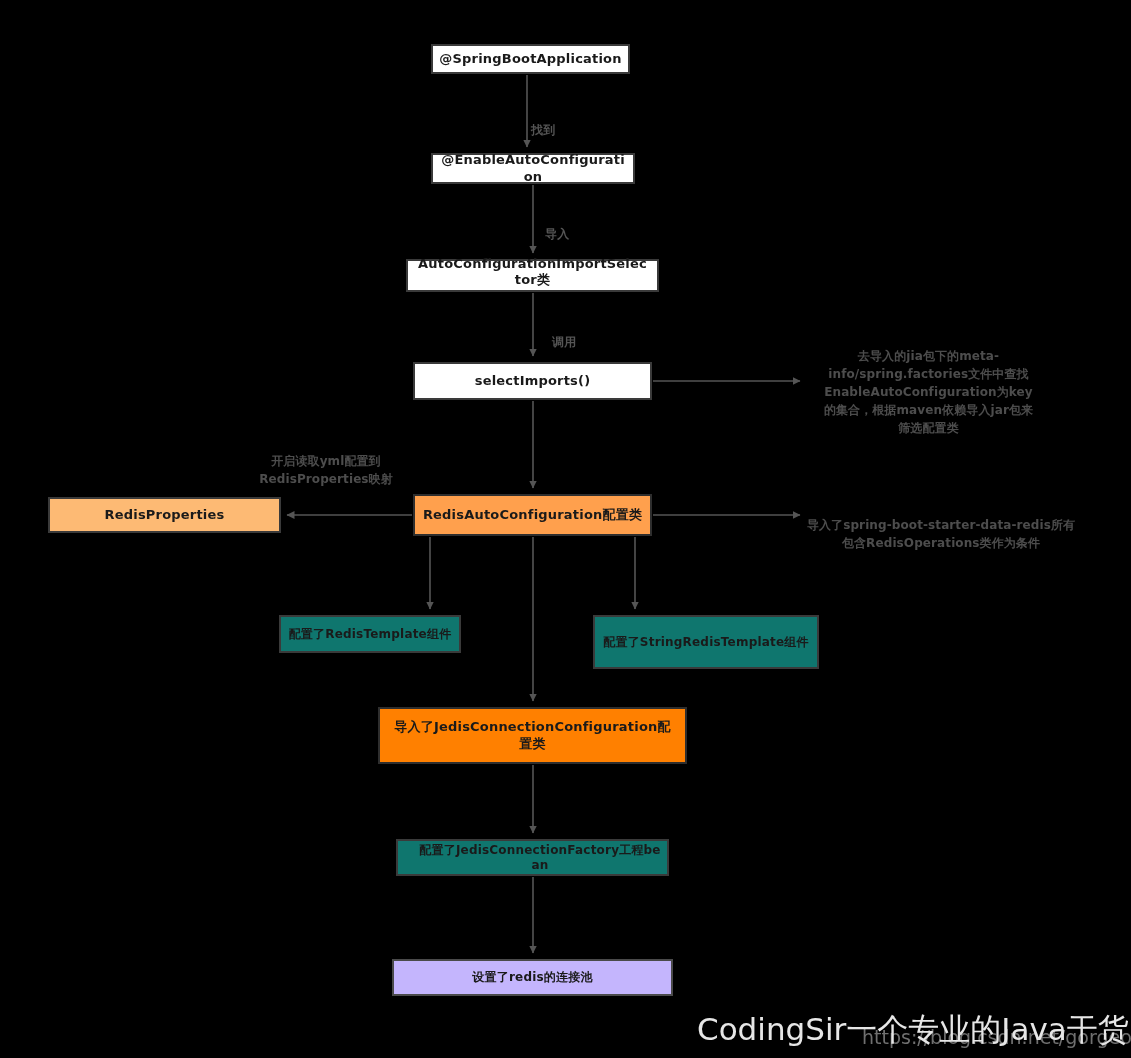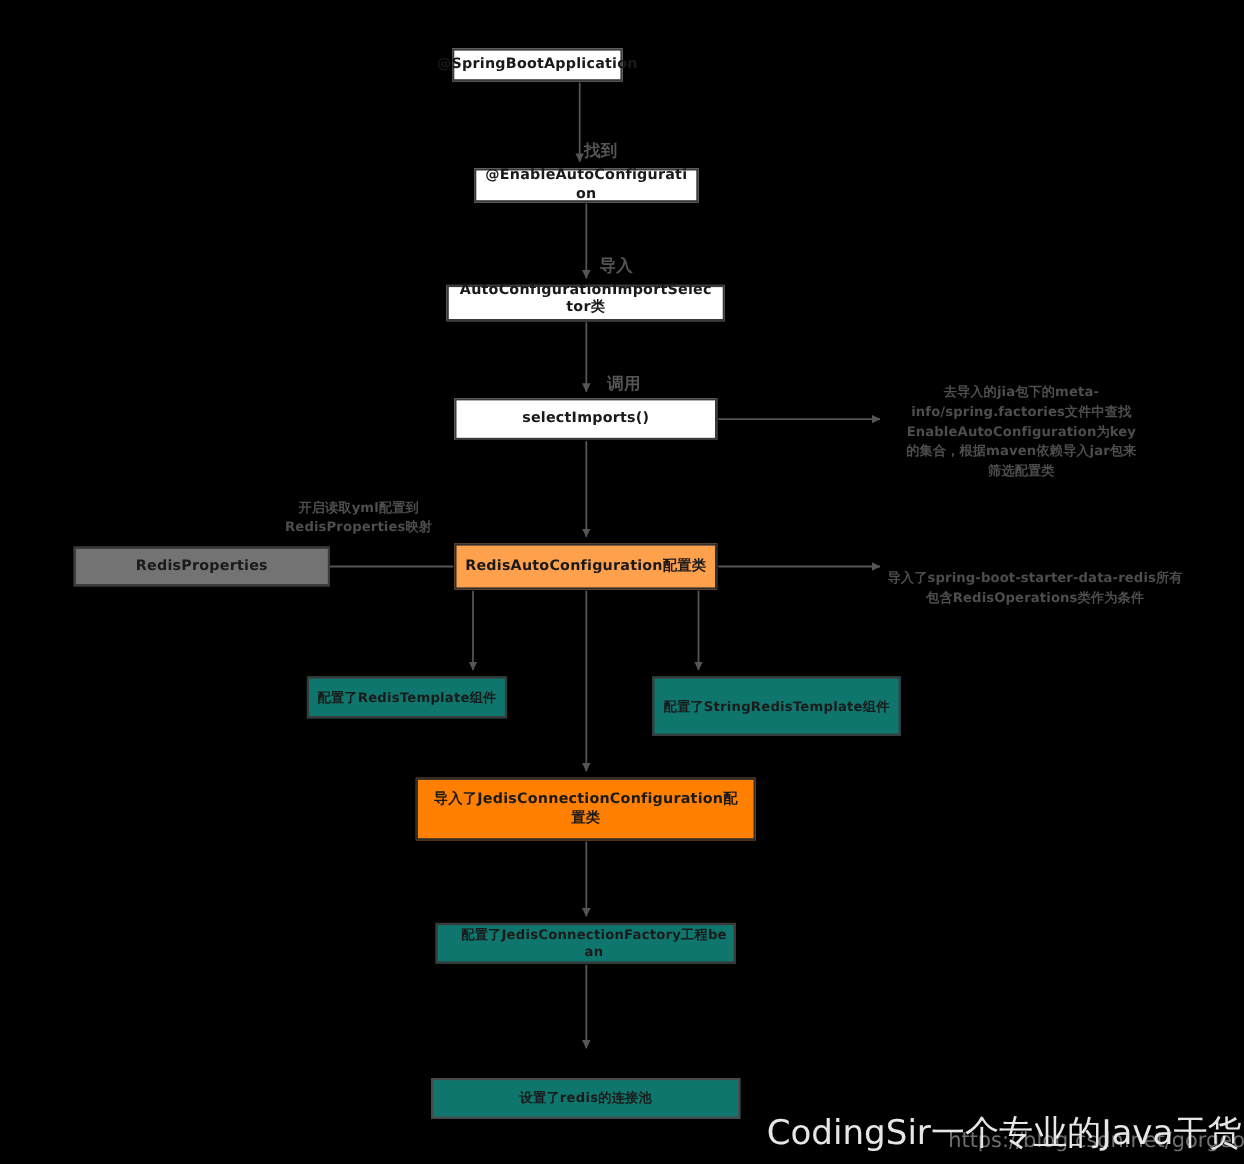--- a/index.html
+++ b/index.html
@@ -35,30 +35,30 @@
     justify-content: center;
     text-align: center;
     font-weight: bold;
     line-height: 1.25;
     border: 2px solid #3b3b3b;
     color: #1a1a1a;
     padding: 2px 6px;
     letter-spacing: 0.2px;
   }
   .node.white   { background: #ffffff; border-color: #3a3a3a; }
-  .node.cyan    { background: #737373; border-color: #3a3a3a; margin-left: 19px; }
+  .node.cyan    { background: #fdba74; border-color: #3a3a3a; }
   .node.orange  { background: #ffa04d; border-color: #2e2e2e; }
   .node.orange2 { background: #ff8000; border-color: #2e2e2e; }
   .node.blue    { background: #0f766e; border-color: #3a3a3a; }
-  .node.blue2   { background: #0f766e; border-color: #4a4a4a; margin-top: 21px; }
+  .node.blue2   { background: #c4b5fd; border-color: #4a4a4a; }
 
   .edge-label {
     position: absolute;
     color: #555555;
-    font-size: 15px;
+    font-size: 12px;
     font-weight: bold;
     text-align: center;
     line-height: 1.45;
     letter-spacing: 0.2px;
     white-space: pre-line;
   }
   .annotation {
     position: absolute;
     color: #4d4d4d;
     font-size: 12px;
@@ -113,21 +113,21 @@
 
     <path d="M 635,537 L 635,609" stroke="#555555" stroke-width="1.6" fill="none" marker-end="url(#arrowhead)"></path>
 
     <line x1="533" y1="537" x2="533" y2="701" stroke="#555555" stroke-width="1.6" marker-end="url(#arrowhead)"></line>
 
     <line x1="533" y1="765" x2="533" y2="833" stroke="#555555" stroke-width="1.6" marker-end="url(#arrowhead)"></line>
 
     <line x1="533" y1="877" x2="533" y2="953" stroke="#555555" stroke-width="1.6" marker-end="url(#arrowhead)"></line>
   </svg>
 
-  <div class="node white" style="left:411px; top:44px; width:155px; height:30px; font-size:13px;">
+  <div class="node white" style="left:431px; top:44px; width:199px; height:30px; font-size:13px;">
     <span>@SpringBootApplication</span>
   </div>
 
   <div class="node white" style="left:431px; top:153px; width:204px; height:31px; font-size:13px; align-items:center; padding-top:2px;">
     <span style="display:block; width:185px; word-break:break-all;">@EnableAutoConfiguration</span>
   </div>
 
   <div class="node white" style="left:406px; top:259px; width:253px; height:33px; font-size:13px; align-items:flex-end; padding-top:2px;">
     <span style="display:block; width:235px; word-break:break-all;">AutoConfigurationImportSelector类</span>
   </div>

